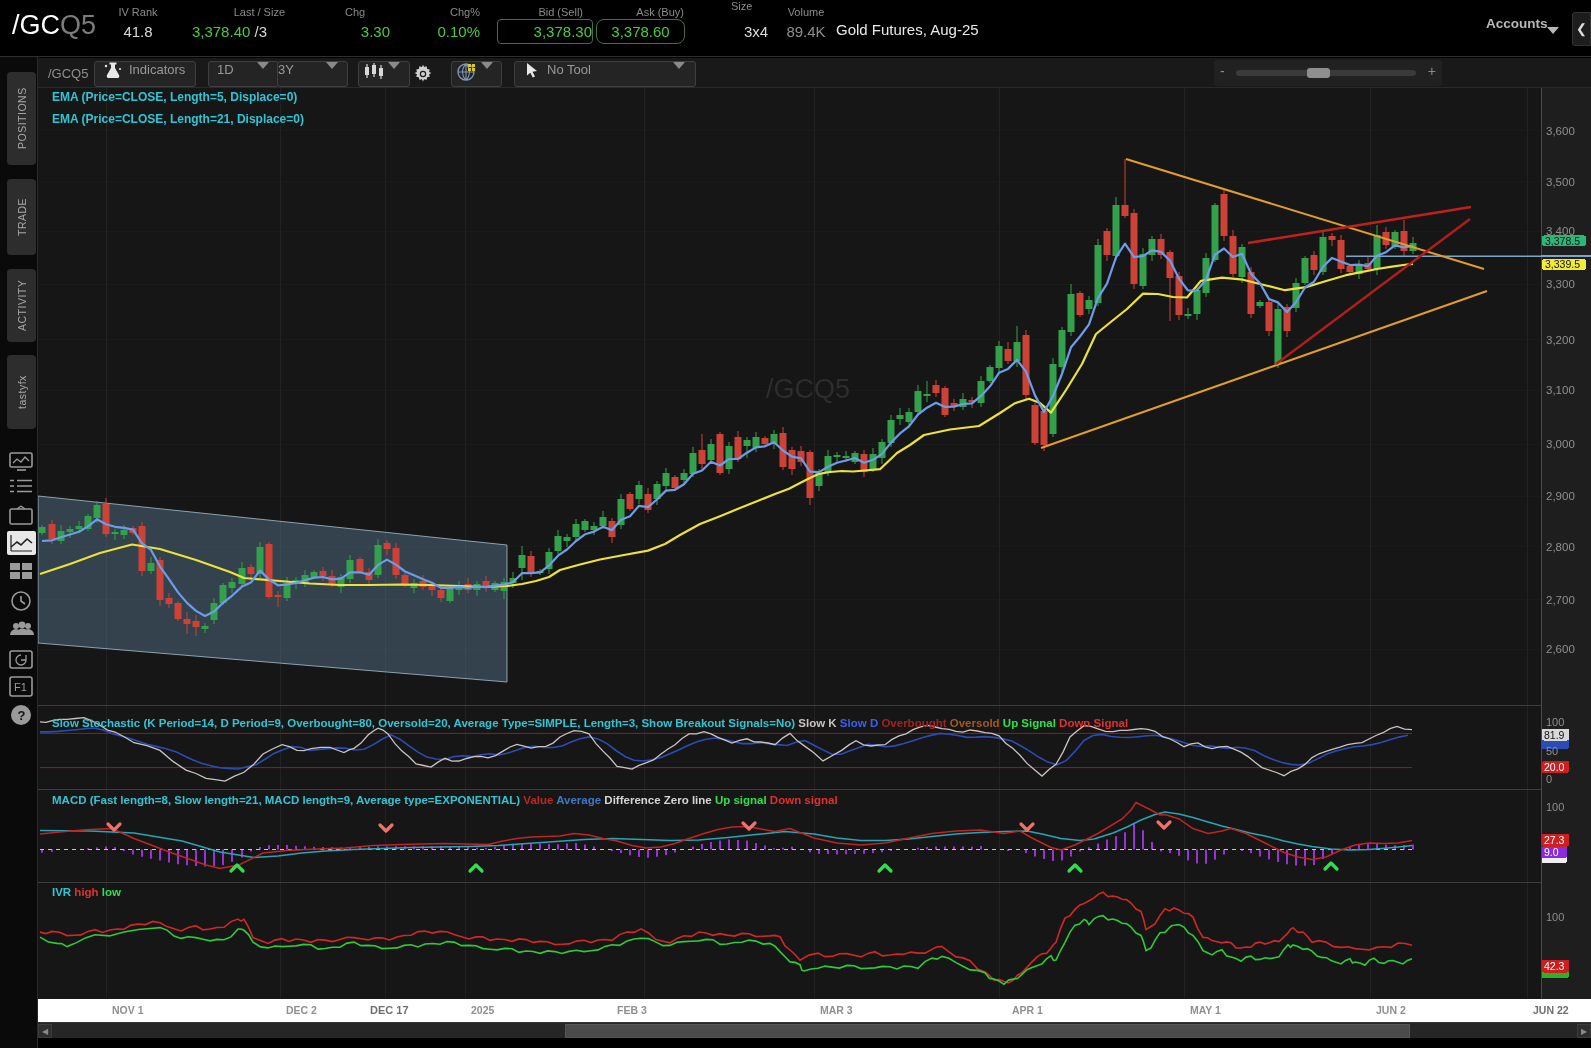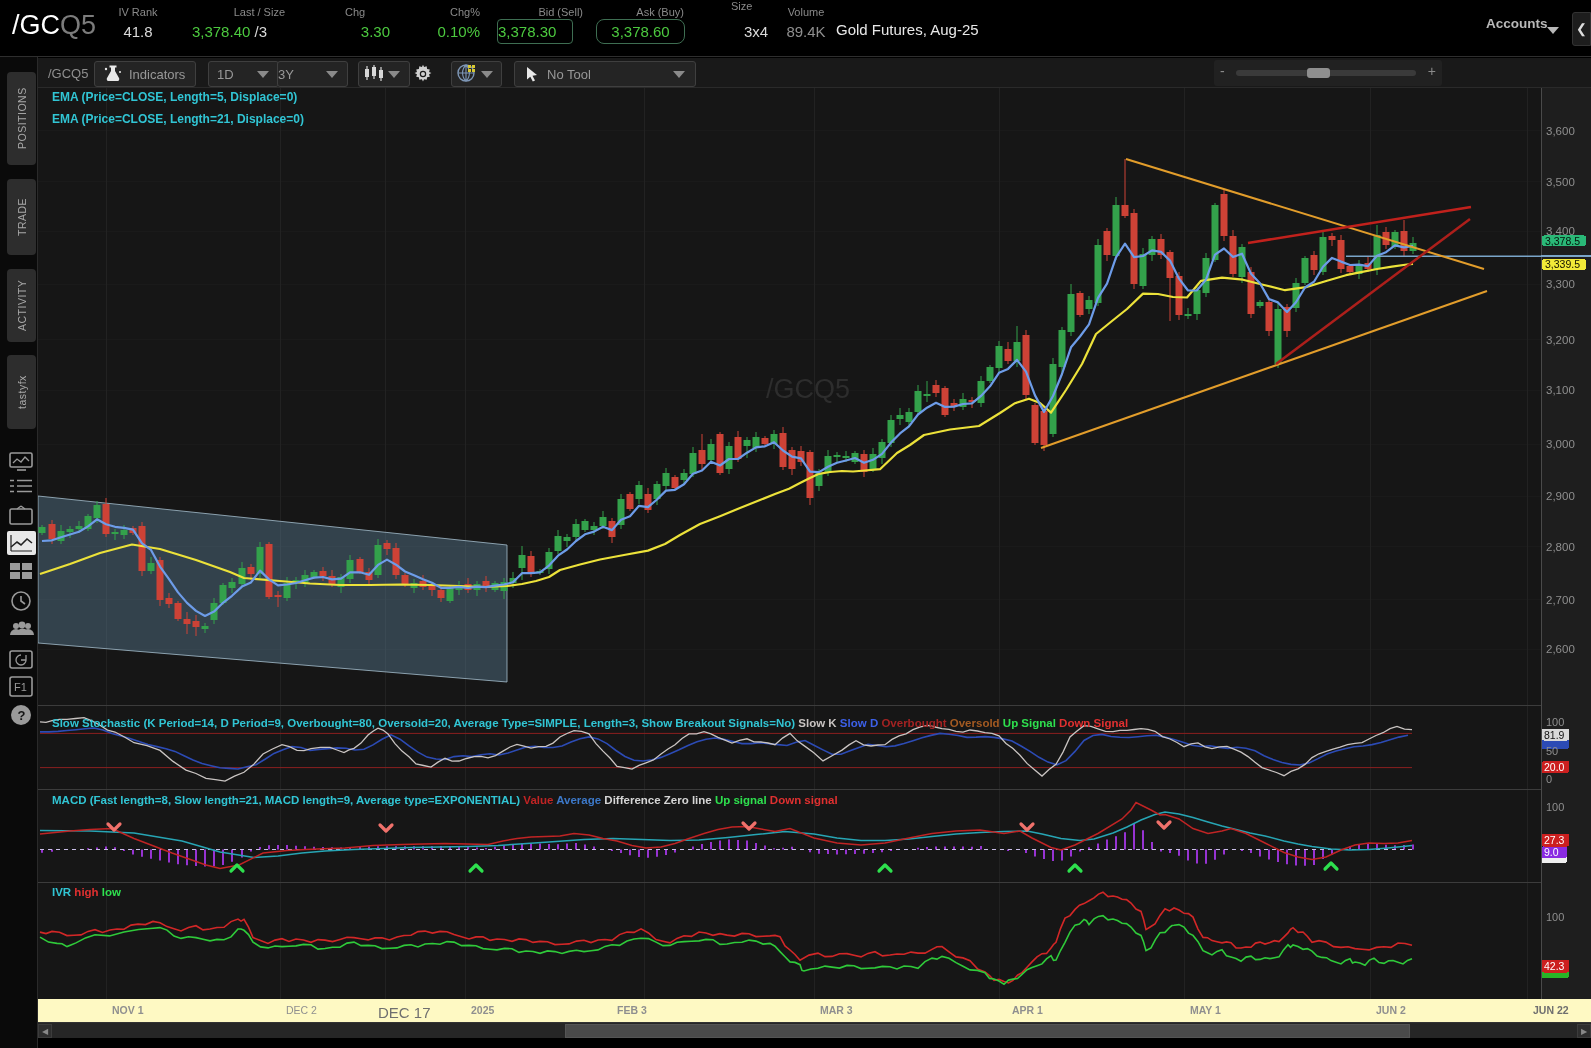--- a/index.html
+++ b/index.html
@@ -1,35 +1,35 @@
 <!DOCTYPE html>
 <html><head><meta charset="utf-8"><style>
 *{margin:0;padding:0;box-sizing:border-box}
 body{width:1591px;height:1048px;background:#000;font-family:"Liberation Sans",sans-serif;overflow:hidden;position:relative}
 .abs{position:absolute}
 .lbl{color:#8a8a8a;font-size:11px}
 .val{color:#d9d9d9;font-size:15px}
 .grn{color:#4cc93f}
-.btn{position:absolute;top:3px;height:26px;background:#242424;border:1px solid #3f3f3f;border-radius:3px;color:#989898;font-size:13px;display:flex;align-items:center}
+.btn{position:absolute;top:3px;height:26px;background:#242424;border:1px solid #3f3f3f;border-radius:3px;color:#989898;font-size:13px;display:flex;}
 .chev{width:0;height:0;border-left:6px solid transparent;border-right:6px solid transparent;border-top:7px solid #8a8a8a;display:inline-block}
 .tab{position:absolute;left:7px;width:29px;background:#2d2d2d;border-radius:4px;color:#a8a8a8;font-size:10.5px;display:flex;align-items:center;justify-content:center;writing-mode:vertical-rl;transform:rotate(180deg);letter-spacing:0.5px}
 </style></head><body>
 
 <div class="abs" style="left:0;top:0;width:1591px;height:57px;background:#000;border-bottom:1px solid #2e2e2e">
  <div class="abs" style="left:12px;top:10px;font-size:27px;color:#fff">/GC<span style="color:#7c7c7c">Q5</span></div>
  <div class="abs lbl" style="left:113px;top:6px;width:50px;text-align:center">IV Rank</div>
  <div class="abs val" style="left:113px;top:23px;width:50px;text-align:center">41.8</div>
  <div class="abs lbl" style="left:185px;top:6px;width:100px;text-align:right">Last / Size</div>
  <div class="abs val" style="left:145px;top:23px;width:122px;text-align:right"><span class="grn">3,378.40</span> /3</div>
  <div class="abs lbl" style="left:345px;top:6px;width:50px;">Chg</div>
  <div class="abs val grn" style="left:330px;top:23px;width:60px;text-align:right">3.30</div>
  <div class="abs lbl" style="left:430px;top:6px;width:50px;text-align:right">Chg%</div>
  <div class="abs val grn" style="left:410px;top:23px;width:70px;text-align:right">0.10%</div>
  <div class="abs lbl" style="left:483px;top:6px;width:100px;text-align:right">Bid (Sell)</div>
- <div class="abs" style="left:497px;top:19px;width:76px;height:25px;border:1px solid #3e6e52;border-radius:4px;color:#4cc93f;font-size:15px;text-align:left;line-height:24px">3,378.30</div>
+ <div class="abs" style="left:497px;top:19px;width:96px;height:25px;border:1px solid #3e6e52;border-radius:4px;color:#4cc93f;font-size:15px;text-align:right;line-height:24px">3,378.30</div>
  <div class="abs lbl" style="left:584px;top:6px;width:100px;text-align:right">Ask (Buy)</div>
  <div class="abs" style="left:596px;top:19px;width:89px;height:25px;border:1px solid #3e6e52;border-radius:8px;color:#4cc93f;font-size:15px;text-align:center;line-height:24px">3,378.60</div>
  <div class="abs lbl" style="left:731px;top:0;width:50px;text-align:left">Size</div>
  <div class="abs val" style="left:731px;top:23px;width:50px;text-align:center">3x4</div>
  <div class="abs lbl" style="left:781px;top:6px;width:50px;text-align:center">Volume</div>
  <div class="abs" style="left:781px;top:23px;width:50px;text-align:center;color:#8f8f8f;font-size:15px">89.4K</div>
  <div class="abs" style="left:836px;top:21px;color:#e8e8e8;font-size:15px">Gold Futures, Aug-25</div>
  <div class="abs" style="left:1486px;top:16px;color:#b8b8b8;font-size:13.5px;font-weight:bold">Accounts</div>
  <div class="abs" style="left:1547px;top:20px"><span class="chev" style="border-top-color:#b8b8b8"></span></div>
  <div class="abs" style="left:1572px;top:12px;width:19px;height:34px;background:#1d1d1d;border:1px solid #333;border-radius:3px 0 0 3px;color:#ddd;font-size:13px;text-align:center;line-height:32px">❮</div>
@@ -690,24 +690,24 @@
     <text x="1546" y="921" font-family="Liberation Sans, sans-serif" font-size="11" fill="#8f8f8f">100</text>
     <rect x="1542" y="966" width="27" height="12" rx="2" fill="#27b427"></rect>
     <rect x="1542" y="959.5" width="27" height="13" rx="2" fill="#cc1f1f"></rect>
     <text x="1544" y="970" font-family="Liberation Sans, sans-serif" font-size="10.5" fill="#fff">42.3</text>
     <text x="52" y="101" font-family="Liberation Sans, sans-serif" font-size="12" font-weight="bold" fill="#31c5d4">EMA (Price=CLOSE, Length=5, Displace=0)</text>
     <text x="52" y="123" font-family="Liberation Sans, sans-serif" font-size="12" font-weight="bold" fill="#31c5d4">EMA (Price=CLOSE, Length=21, Displace=0)</text>
     <text x="52" y="727" font-family="Liberation Sans, sans-serif" font-size="11.5" font-weight="bold" fill="#31c5d4">Slow Stochastic (K Period=14, D Period=9, Overbought=80, Oversold=20, Average Type=SIMPLE, Length=3, Show Breakout Signals=No)<tspan fill="#c9c4c2">  Slow K</tspan><tspan fill="#3c60e8">  Slow D</tspan><tspan fill="#a32222">  Overbought</tspan><tspan fill="#a35a22">  Oversold</tspan><tspan fill="#2ee04e">  Up Signal</tspan><tspan fill="#e03030">  Down Signal</tspan></text>
     <text x="52" y="804" font-family="Liberation Sans, sans-serif" font-size="11.5" font-weight="bold" fill="#31c5d4">MACD (Fast length=8, Slow length=21, MACD length=9, Average type=EXPONENTIAL)<tspan fill="#c02424">  Value</tspan><tspan fill="#3c78c8">  Average</tspan><tspan fill="#d5d5d5">  Difference</tspan><tspan fill="#d5d5d5">  Zero line</tspan><tspan fill="#2ee04e">  Up signal</tspan><tspan fill="#e03030">  Down signal</tspan></text>
     <text x="52" y="896" font-family="Liberation Sans, sans-serif" font-size="11.5" font-weight="bold" fill="#31c5d4">IVR<tspan fill="#e03030"> high</tspan><tspan fill="#2ee04e"> low</tspan></text>
   </svg>
-<div class="abs" style="left:38px;top:999px;width:1553px;height:23px;background:#fef9c3">
+<div class="abs" style="left:38px;top:999px;width:1553px;height:23px;background:#ffffff">
     <span style="position:absolute;left:74px;top:5px;color:#8f8f8f;font-size:10.5px;font-weight:bold">NOV 1</span>
-    <span style="position:absolute;left:248px;top:5px;color:#8f8f8f;font-size:10.5px;font-weight:normal">DEC 2</span>
-    <span style="position:absolute;left:340px;top:5px;color:#6f6f6f;font-size:15px;font-weight:normal">DEC 17</span>
+    <span style="position:absolute;left:248px;top:5px;color:#8f8f8f;font-size:10.5px;font-weight:bold">DEC 2</span>
+    <span style="position:absolute;left:332px;top:5px;color:#6f6f6f;font-size:11px;font-weight:bold">DEC 17</span>
     <span style="position:absolute;left:433px;top:5px;color:#8f8f8f;font-size:10.5px;font-weight:bold">2025</span>
     <span style="position:absolute;left:579px;top:5px;color:#8f8f8f;font-size:10.5px;font-weight:bold">FEB 3</span>
     <span style="position:absolute;left:782px;top:5px;color:#8f8f8f;font-size:10.5px;font-weight:bold">MAR 3</span>
     <span style="position:absolute;left:974px;top:5px;color:#8f8f8f;font-size:10.5px;font-weight:bold">APR 1</span>
     <span style="position:absolute;left:1152px;top:5px;color:#8f8f8f;font-size:10.5px;font-weight:bold">MAY 1</span>
     <span style="position:absolute;left:1338px;top:5px;color:#8f8f8f;font-size:10.5px;font-weight:bold">JUN 2</span>
     <span style="position:absolute;left:1495px;top:5px;color:#6f6f6f;font-size:10.5px;font-weight:bold">JUN 22</span>
   </div>
 <div class="abs" style="left:38px;top:1022px;width:1553px;height:16px;background:#262626;border-top:1px solid #333">
  <div class="abs" style="left:0;top:1px;width:14px;height:14px;background:#2e2e2e;border:1px solid #3c3c3c;color:#888;font-size:8px;text-align:center;line-height:13px">◀</div>

